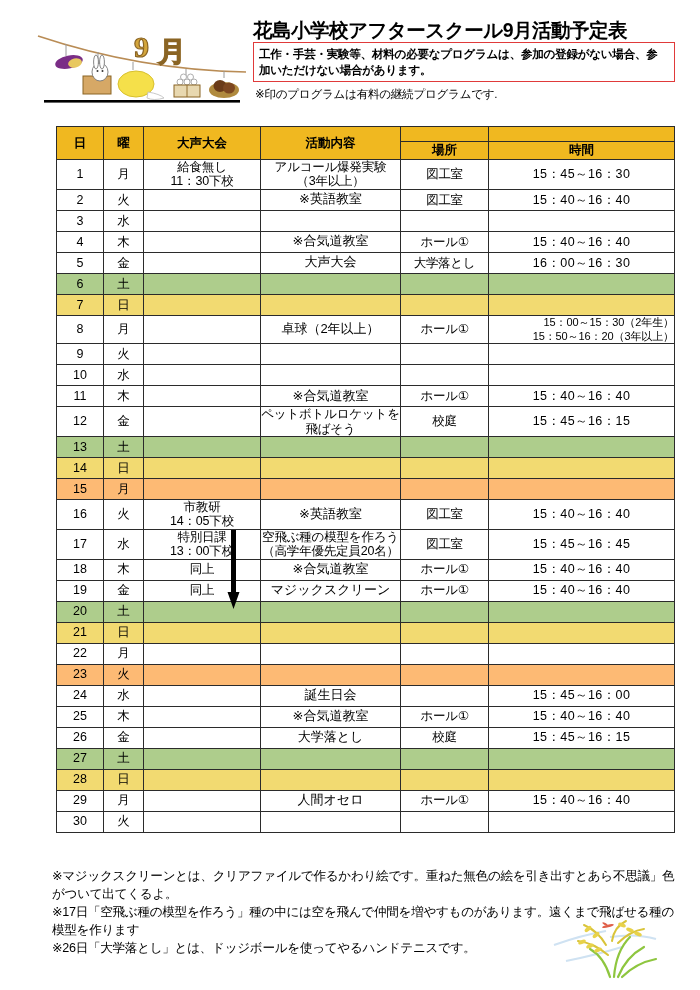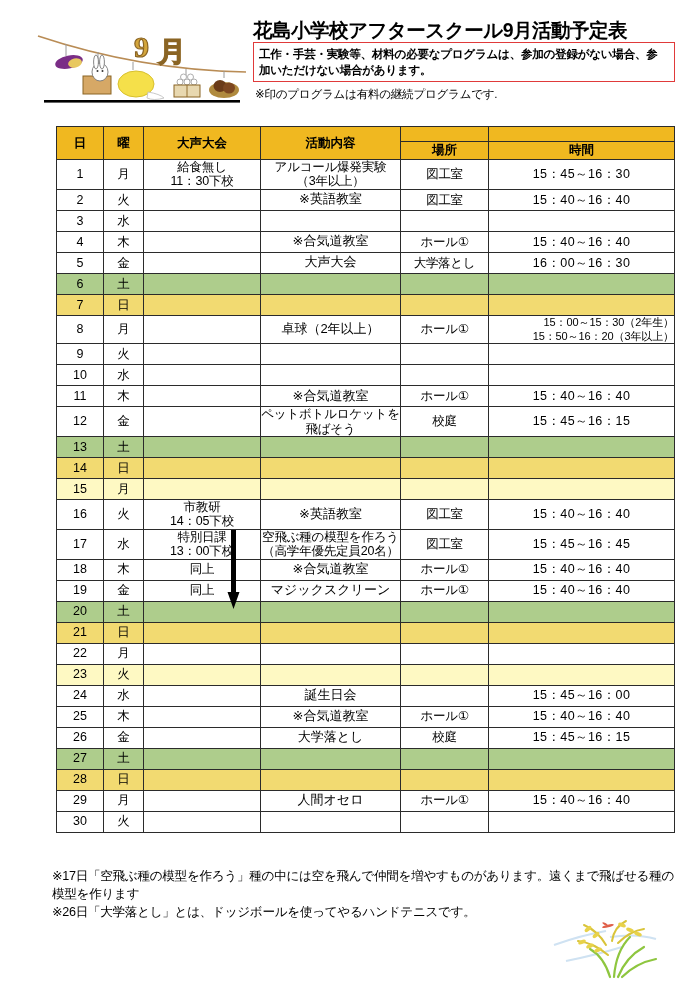--- a/index.html
+++ b/index.html
@@ -113,21 +113,21 @@
     font-size: 13px;
     letter-spacing: 0;
     margin-top: 23px;
   }
   td.place { font-size: 12.2px; letter-spacing: -0.3px; }
   td.time  { font-size: 12.6px; letter-spacing: 0.4px; }
   td.time.two-line { font-size: 11px; letter-spacing: -0.1px; line-height: 1.25; text-align: right; }
 
   tr.sat td { background: #aecd8c; }
   tr.sun td { background: #f2da71; }
-  tr.hol td { background: #fef9c3; margin-left: 48px; }
+  tr.hol td { background: #fdba74; margin-left: 48px; }
 
   
   .arrow-layer {
     position: absolute;
     left: 0;
     top: 0;
     width: 618px;
     height: 100%;
     pointer-events: none;
   }
@@ -495,20 +495,21 @@
 
   <div class="arrow-layer">
     <svg class="down-arrow" viewBox="0 0 13 79" width="13" height="79" xmlns="http://www.w3.org/2000/svg">
       <rect x="4" y="0" width="5" height="64" fill="#000"></rect>
       <polygon points="0.5,62 12.5,62 6.5,79" fill="#000"></polygon>
     </svg>
   </div>
 </div>
 
 <div class="footer-notes">
+  <p>※マジックスクリーンとは、クリアファイルで作るかわり絵です。重ねた無色の絵を引き出すとあら不思議」色がついて出てくるよ。</p>
   <p>※17日「空飛ぶ種の模型を作ろう」種の中には空を飛んで仲間を増やすものがあります。遠くまで飛ばせる種の模型を作ります</p>
   <p>※26日「大学落とし」とは、ドッジボールを使ってやるハンドテニスです。</p>
 </div>
 
 <svg class="deco-rice" viewBox="0 0 126 66" width="126" height="66" xmlns="http://www.w3.org/2000/svg">
   <path d="M6 30 q 28 -10 52 -14" stroke="#cfe2f2" stroke-width="2" fill="none"></path>
   <path d="M62 22 q 26 -4 46 2" stroke="#cfe2f2" stroke-width="2" fill="none"></path>
   <path d="M18 46 q 30 -6 56 -14" stroke="#cfe2f2" stroke-width="2" fill="none"></path>
   <g stroke="#8ec63f" stroke-width="2.2" fill="none" stroke-linecap="round">
     <path d="M66 62 q 2 -26 16 -40"></path>

